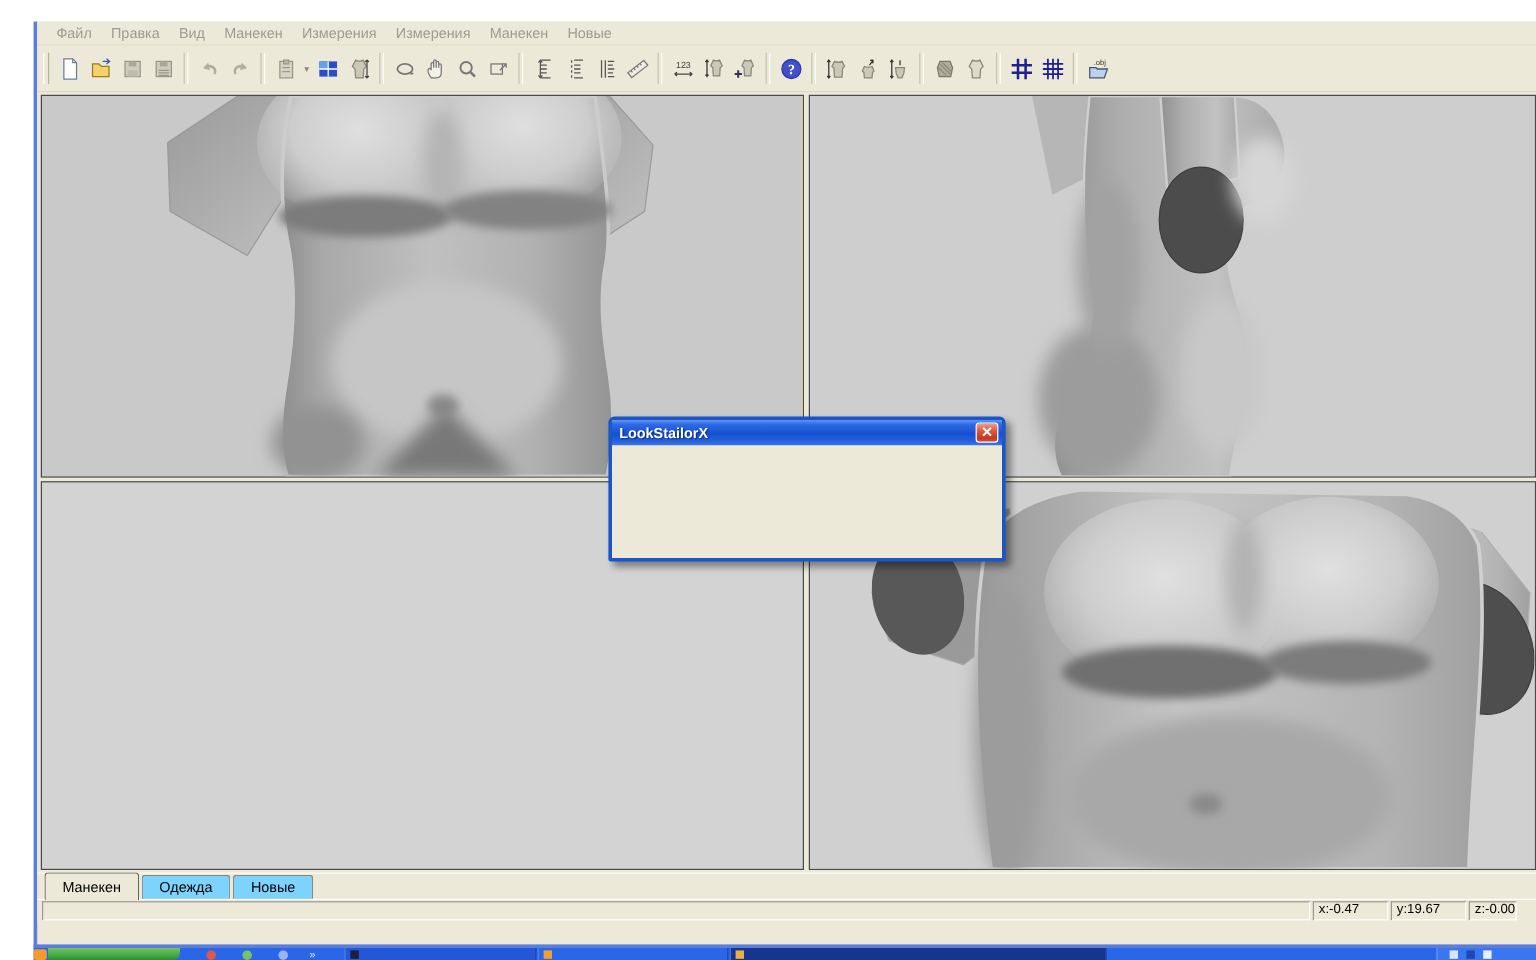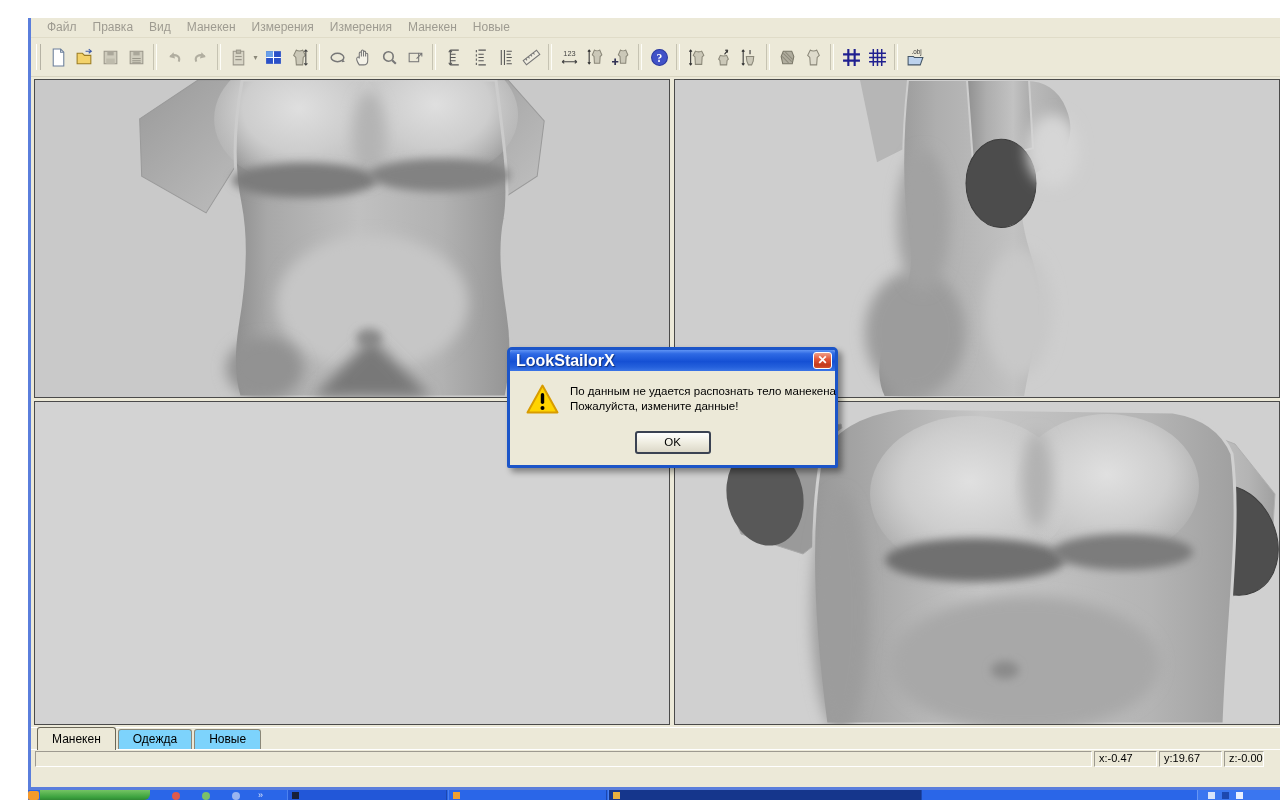--- a/index.html
+++ b/index.html
@@ -17,21 +17,21 @@
   .title-text{color:#fff;font-size:13px;font-weight:bold;white-space:pre;
               text-shadow:1px 1px 1px rgba(20,40,90,.6);}
   .title-buttons{position:absolute;right:-10px;top:3px;display:flex;gap:2px;}
   .tbtn{width:21px;height:20px;border:1px solid #dfe8fa;border-radius:3px;box-sizing:border-box;
         background:linear-gradient(180deg,#8aa3e8,#4a6cd0 60%,#3c5ec6);color:#fff;
         font-size:11px;line-height:18px;text-align:center;font-weight:bold;}
   .tbtn .min-glyph{display:block;margin:11px auto 0;width:9px;height:3px;background:#fff;}
   .tbtn .restore-glyph{display:block;margin:4px 0 0 4px;width:9px;height:8px;border:1px solid #fff;border-top:3px solid #fff;}
 
   
-  .menubar{height:19px;background:#ece9d8;display:flex;align-items:flex-start;padding-left:8px;
+  .menubar{height:19px;background:#ece9d8;display:flex;align-items:center;padding-left:8px;
            border-bottom:1px solid #e0dcc8;}
   .menu-item{font-size:12px;color:#9e9b91;padding:2px 8px;}
 
   
   .toolbar{height:38px;background:#ece9d8;display:flex;align-items:center;padding-left:4px;
            border-bottom:1px solid #d8d4c0;}
   .grip{width:3px;height:26px;border-left:1px solid #fff;border-right:1px solid #b5b2a4;margin:0 4px 0 1px;}
   .tool-group{display:flex;align-items:center;}
   .tool-sep{width:2px;height:26px;border-left:1px solid #c6c3b2;border-right:1px solid #fdfdf8;margin:0 4px;}
   .tool-btn{width:26px;height:28px;display:flex;align-items:center;justify-content:center;background:transparent;}
@@ -64,21 +64,21 @@
   .status-coord{width:63px;flex:0 0 auto;}
   .status-coord.cut{width:40px;overflow:hidden;}
 
   
   .dialog{position:absolute;left:507px;top:347px;width:331px;height:121px;
           border:3px solid #1c55c8;border-radius:5px 5px 2px 2px;background:#ece9d8;box-sizing:border-box;
           box-shadow:4px 4px 6px rgba(0,0,0,.4);z-index:50;}
   .dialog-titlebar{position:relative;height:21px;margin:-0px;
       background:linear-gradient(180deg,#5f93f4 0%,#2f6ae4 18%,#1550d4 55%,#2561dc 82%,#3a74e6 100%);
       border-radius:2px 2px 0 0;display:flex;align-items:center;padding-left:6px;}
-  .dialog-title{color:#fff;font-weight:bold;font-size:16px;text-shadow:1px 1px 1px rgba(10,30,80,.7);}
+  .dialog-title{color:#fff;font-weight:bold;font-size:12px;text-shadow:1px 1px 1px rgba(10,30,80,.7);}
   .dialog-close{position:absolute;right:3px;top:2px;width:19px;height:17px;border:1px solid #fff;
       border-radius:3px;box-sizing:border-box;
       background:linear-gradient(180deg,#f0a088 0%,#e4573a 40%,#c33a1c 80%,#d44f2e 100%);
       color:#fff;font-size:12px;font-weight:bold;line-height:14px;text-align:center;}
   .dialog-body{position:relative;height:94px;}
   .warn-icon{position:absolute;left:16px;top:13px;width:33px;height:30px;}
   .dialog-msg{position:absolute;left:60px;top:13px;font-size:11.5px;color:#000;line-height:15px;white-space:nowrap;}
   .ok-button{position:absolute;left:50%;transform:translateX(-50%);top:60px;width:76px;height:23px;
       background:linear-gradient(180deg,#fefefe,#efede1 50%,#dcd8c8);border:2px solid #3a4252;border-radius:3px;
       font-size:11.5px;text-align:center;line-height:19px;box-sizing:border-box;color:#000;}
@@ -455,32 +455,20 @@
       <div class="status-pane status-coord">y:19.67</div>
       <div class="status-pane status-coord cut">z:-0.00</div>
     </div>
   </div>
 
   <div class="dialog">
     <div class="dialog-titlebar">
       <span class="dialog-title">LookStailorX</span>
       <div class="dialog-close"><span>✕</span></div>
     </div>
-    <div class="dialog-body">
-      <svg class="warn-icon" viewBox="0 0 33 30">
-        <polygon points="16.5,1.5 31.5,28.5 1.5,28.5" fill="#ffd400" stroke="#d89c00" stroke-width="2" stroke-linejoin="round"></polygon>
-        <rect x="14.8" y="9" width="3.4" height="11" rx="1.7" fill="#000"></rect>
-        <circle cx="16.5" cy="24" r="2" fill="#000"></circle>
-      </svg>
-      <div class="dialog-msg">
-        <div>По данным не удается распознать тело манекена</div>
-        <div>Пожалуйста, измените данные!</div>
-      </div>
-      <div class="ok-button">OK</div>
-    </div>
   </div>
 
   <div class="taskbar">
     <div class="tb-desktop-gap"></div>
     <div class="tb-orange-icon"></div>
     <div class="start-button"></div>
     <div class="ql-icon" style="left:172px;background:#e05a4a;"></div>
     <div class="ql-icon" style="left:202px;background:#7ac06a;"></div>
     <div class="ql-icon" style="left:232px;background:#9ab4f0;"></div>
     <div class="tb-chevron">»</div>

